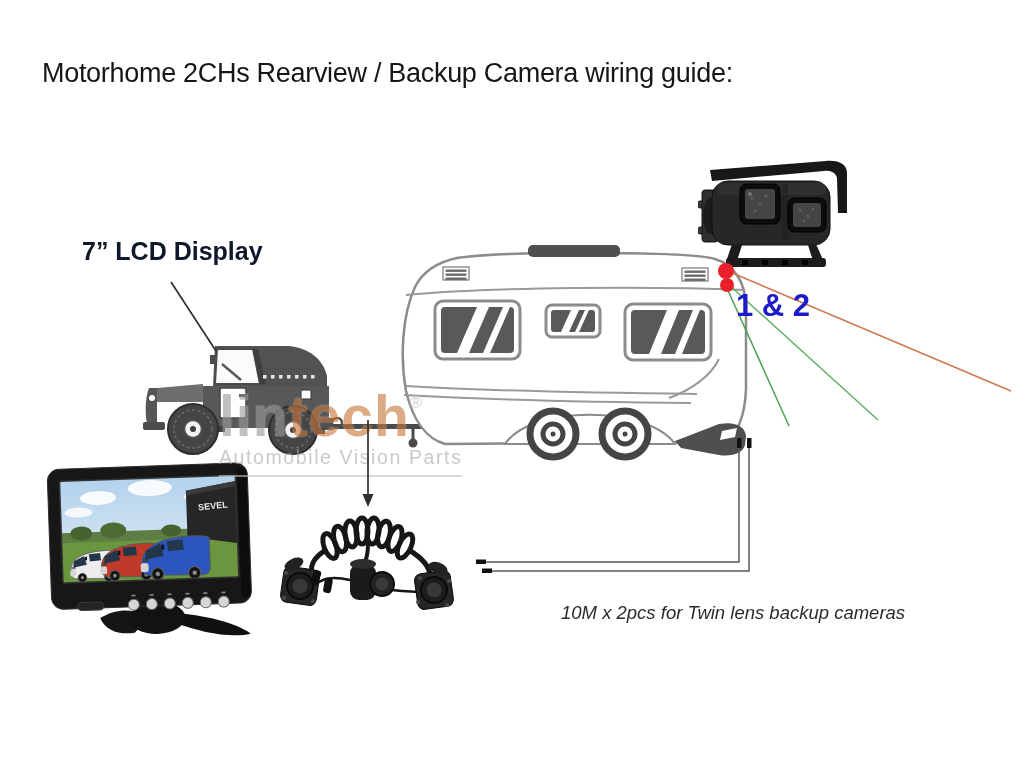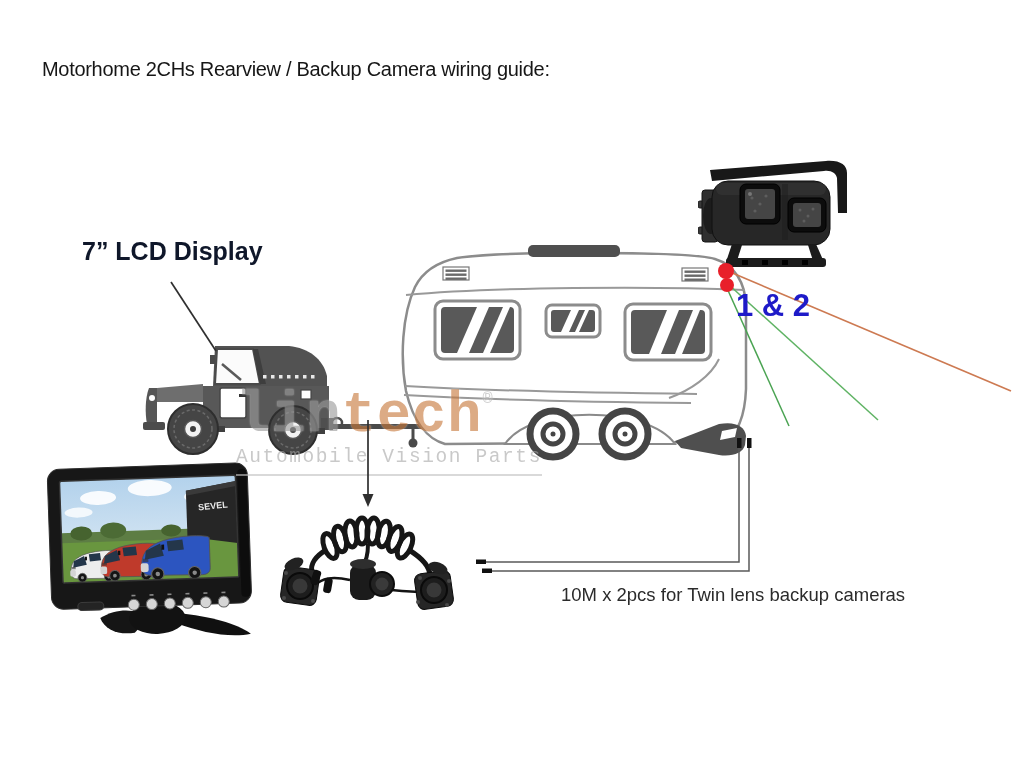--- a/index.html
+++ b/index.html
@@ -1,39 +1,39 @@
 <!DOCTYPE html>
 <html><head>
 <meta charset="utf-8">
 <style>
   html,body { margin:0; padding:0; background:#ffffff; }
   .canvas {
     position:relative; width:1024px; height:768px; background:#fff;
     overflow:hidden; font-family:"Liberation Sans", sans-serif;
   }
   .page-title {
-    position:absolute; left:42px; top:58px; font-size:20px; letter-spacing:-0.3px;
+    position:absolute; left:42px; top:58px; font-size:27px; letter-spacing:-0.3px;
     color:#161616; white-space:nowrap; z-index:4;
   }
   .lcd-label {
     position:absolute; left:82px; top:237px; font-size:25px; font-weight:bold;
     color:#0f172a; white-space:nowrap; z-index:4;
   }
   .channels-label {
     position:absolute; left:736px; top:288px; font-size:31px; font-weight:bold;
     color:#1e1ac8; white-space:nowrap; z-index:8;text-align:right;
   }
   .cable-caption {
-    position:absolute; left:561px; top:584px; font-size:18.5px; color:#2b2b2b;
-    white-space:nowrap; z-index:4;
+    position:absolute; left:561px; top:602px; font-size:18.5px; color:#2b2b2b;
+    white-space:nowrap; z-index:4;font-style:italic;
   }
   .illu { position:absolute; z-index:2; }
   .watermark {
-    position:absolute; left:236px; top:388px; z-index:5; opacity:0.62;
-    pointer-events:none; white-space:nowrap;font-family:Liberation Mono, monospace;
+    position:absolute; left:219px; top:388px; z-index:5; opacity:0.62;
+    pointer-events:none; white-space:nowrap;
   }
   .wm-brand { font-size:57px; font-weight:bold; line-height:1.0; letter-spacing:1px;
     text-shadow:0 0 2px rgba(255,255,255,.9); }
   .wm-first  { color:#9b9b9b; }
   .wm-second { color:#c8793c; }
   .wm-reg { font-size:17px; color:#b5b5b5; vertical-align:28px; font-weight:normal; }
   .wm-tagline {
     display:inline-block; margin-top:1px; font-size:19.5px; letter-spacing:1.6px;
     color:#a9a9a9; border-bottom:2px solid #c2c2c2; padding-bottom:6px;
   }

